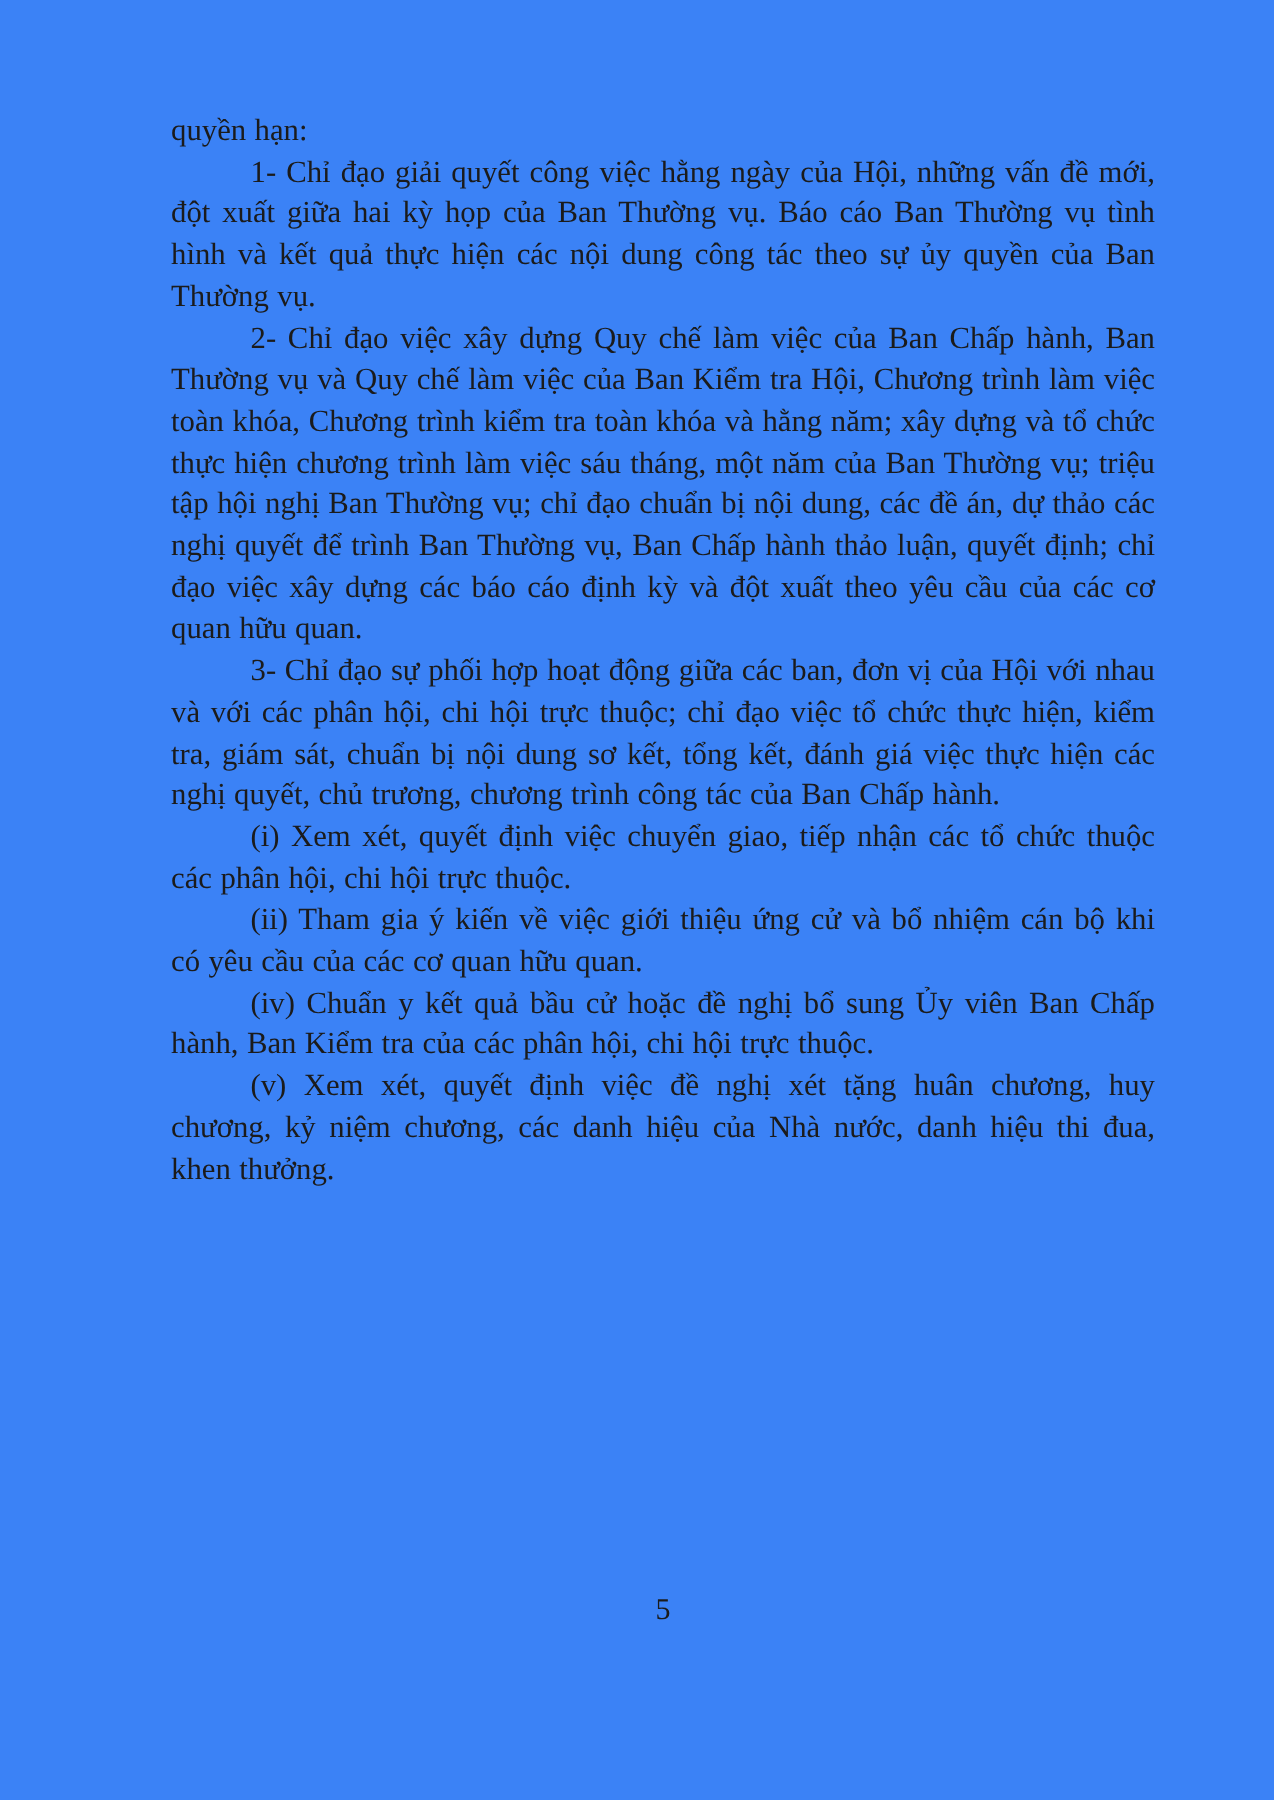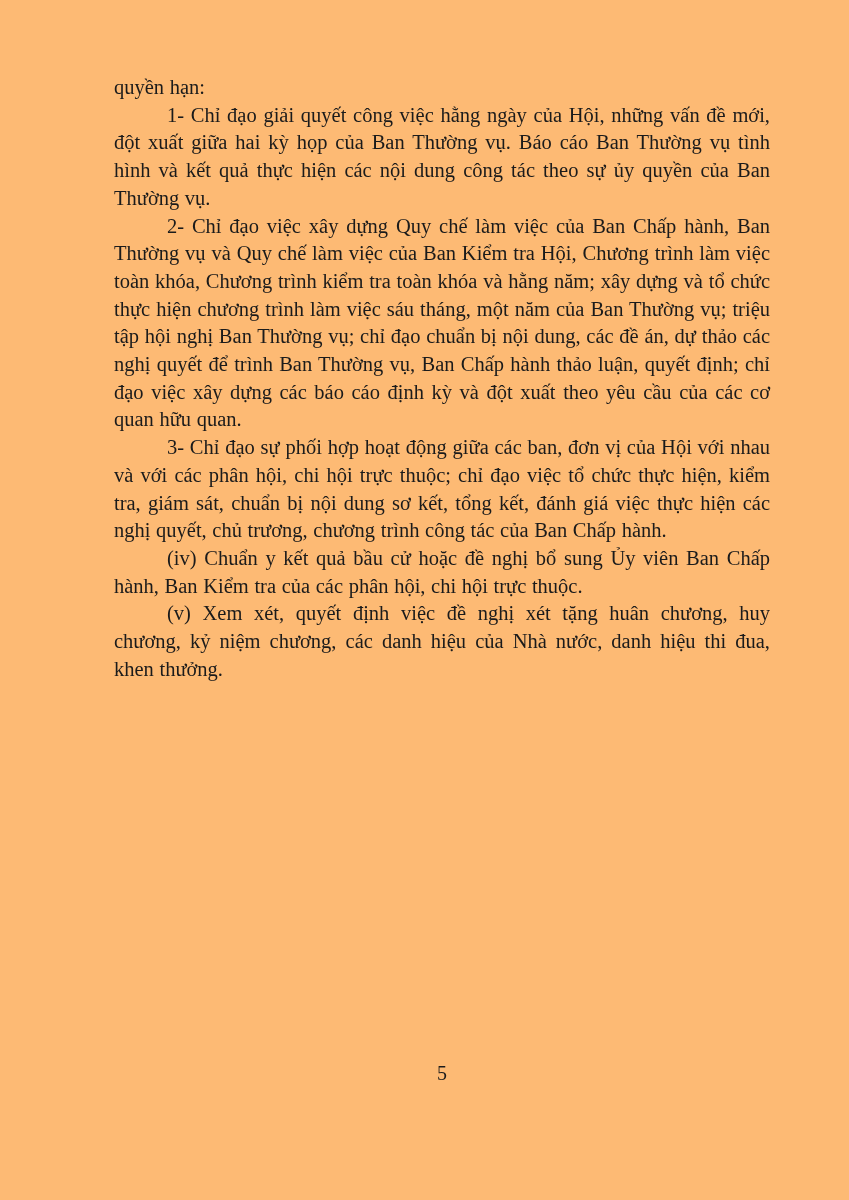--- a/index.html
+++ b/index.html
@@ -5,21 +5,21 @@
   html, body {
     margin: 0;
     padding: 0;
     background: #ffffff;
   }
   .page {
     position: relative;
     width: 849px;
     height: 1200px;
     box-sizing: border-box;
-    background: #fdba74;
+    background: #3b82f6;
     color: #1b1b1b;
     font-family: "Liberation Serif", "DejaVu Serif", serif;
     font-size: 20.5px;
     line-height: 27.7px;
     padding: 74px 79px 0 114px;
     overflow: hidden;
   }
   .text-block {
     width: 656px;
   }
@@ -45,19 +45,21 @@
 </style>
 </head>
 <body>
 
 <div class="page">
   <div class="text-block">
     <p class="para no-indent">quyền hạn:</p>
     <p class="para">1- Chỉ đạo giải quyết công việc hằng ngày của Hội, những vấn đề mới, đột xuất giữa hai kỳ họp của Ban Thường vụ. Báo cáo Ban Thường vụ tình hình và kết quả thực hiện các nội dung công tác theo sự ủy quyền của Ban Thường vụ.</p>
     <p class="para">2- Chỉ đạo việc xây dựng Quy chế làm việc của Ban Chấp hành, Ban Thường vụ và Quy chế làm việc của Ban Kiểm tra Hội, Chương trình làm việc toàn khóa, Chương trình kiểm tra toàn khóa và hằng năm; xây dựng và tổ chức thực hiện chương trình làm việc sáu tháng, một năm của Ban Thường vụ; triệu tập hội nghị Ban Thường vụ; chỉ đạo chuẩn bị nội dung, các đề án, dự thảo các nghị quyết để trình Ban Thường vụ, Ban Chấp hành thảo luận, quyết định; chỉ đạo việc xây dựng các báo cáo định kỳ và đột xuất theo yêu cầu của các cơ quan hữu quan.</p>
     <p class="para">3- Chỉ đạo sự phối hợp hoạt động giữa các ban, đơn vị của Hội với nhau và với các phân hội, chi hội trực thuộc; chỉ đạo việc tổ chức thực hiện, kiểm tra, giám sát, chuẩn bị nội dung sơ kết, tổng kết, đánh giá việc thực hiện các nghị quyết, chủ trương, chương trình công tác của Ban Chấp hành.</p>
+    <p class="para">(i) Xem xét, quyết định việc chuyển giao, tiếp nhận các tổ chức thuộc các phân hội, chi hội trực thuộc.</p>
+    <p class="para">(ii) Tham gia ý kiến về việc giới thiệu ứng cử và bổ nhiệm cán bộ khi có yêu cầu của các cơ quan hữu quan.</p>
     <p class="para">(iv) Chuẩn y kết quả bầu cử hoặc đề nghị bổ sung Ủy viên Ban Chấp hành, Ban Kiểm tra của các phân hội, chi hội trực thuộc.</p>
     <p class="para">(v) Xem xét, quyết định việc đề nghị xét tặng huân chương, huy chương, kỷ niệm chương, các danh hiệu của Nhà nước, danh hiệu thi đua, khen thưởng.</p>
   </div>
   <div class="page-footer">
     <span>5</span>
   </div>
 </div>
 
 </body></html>

